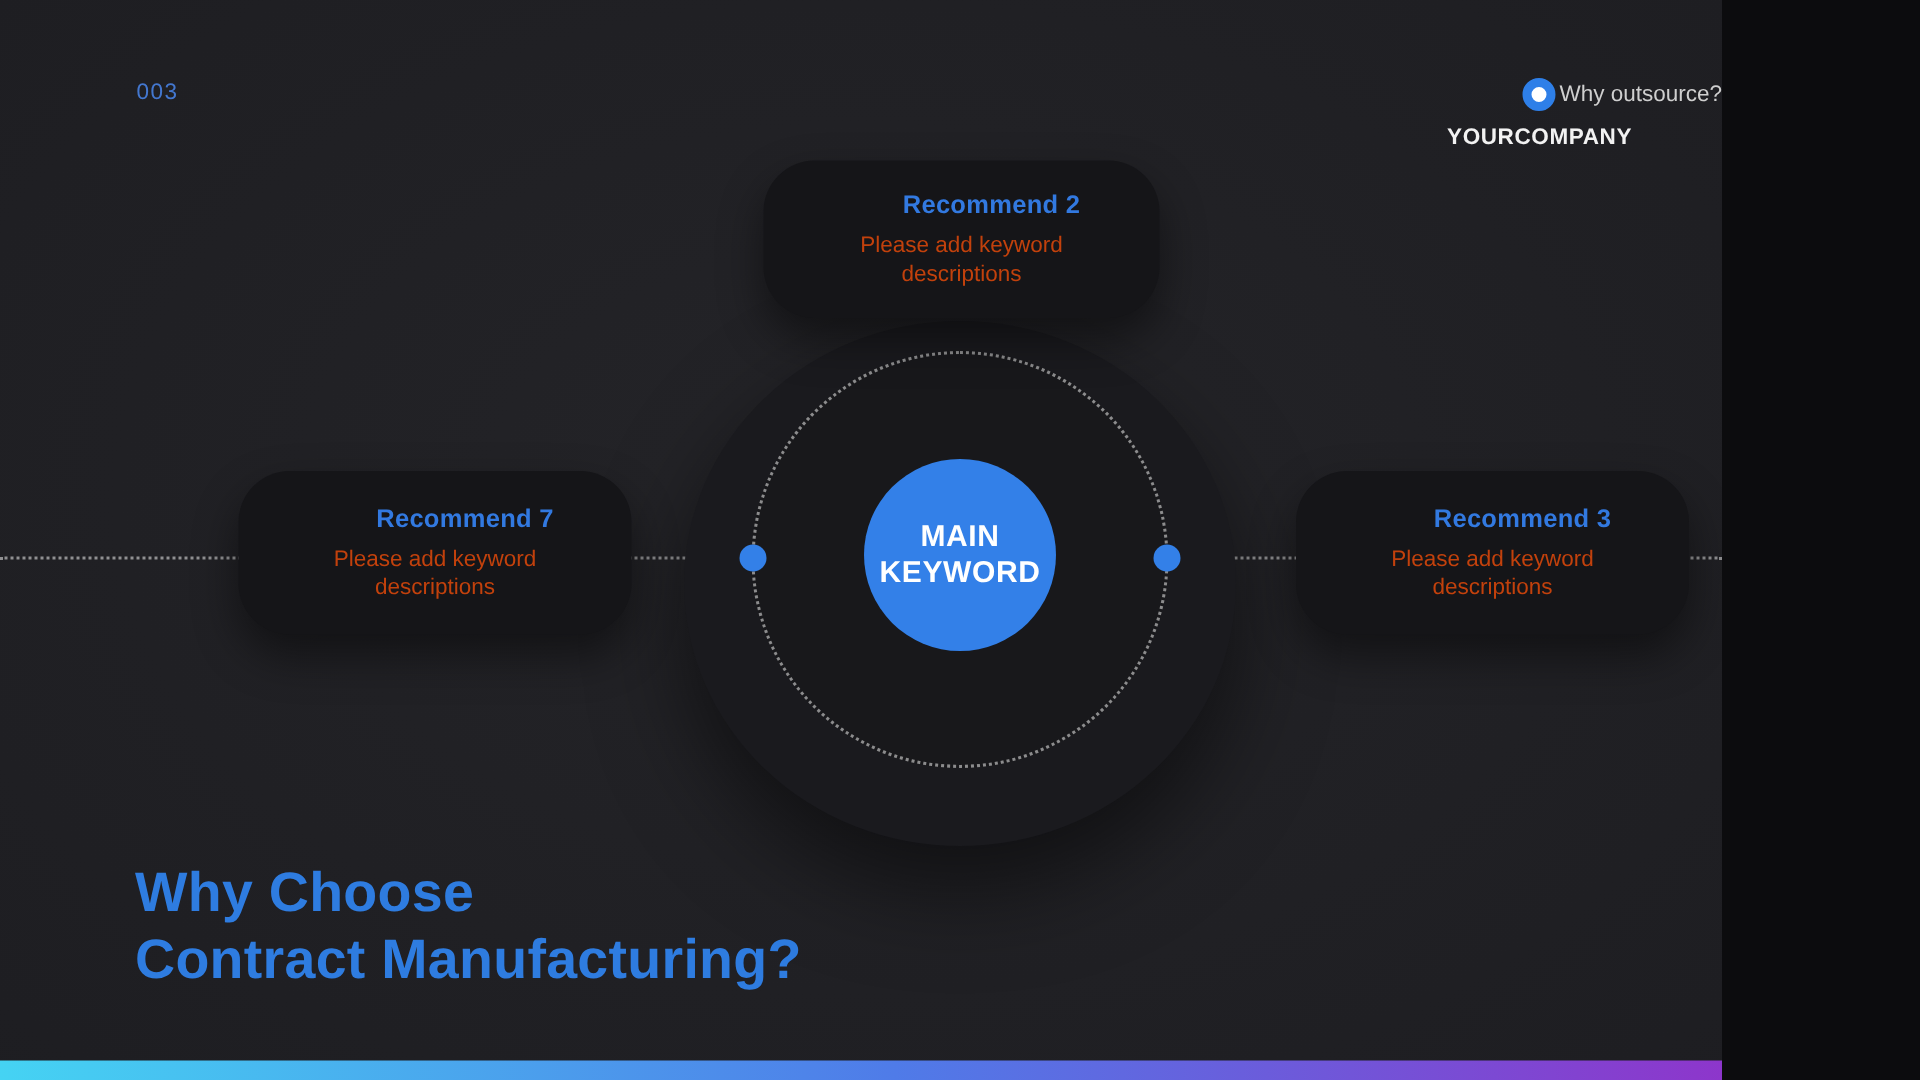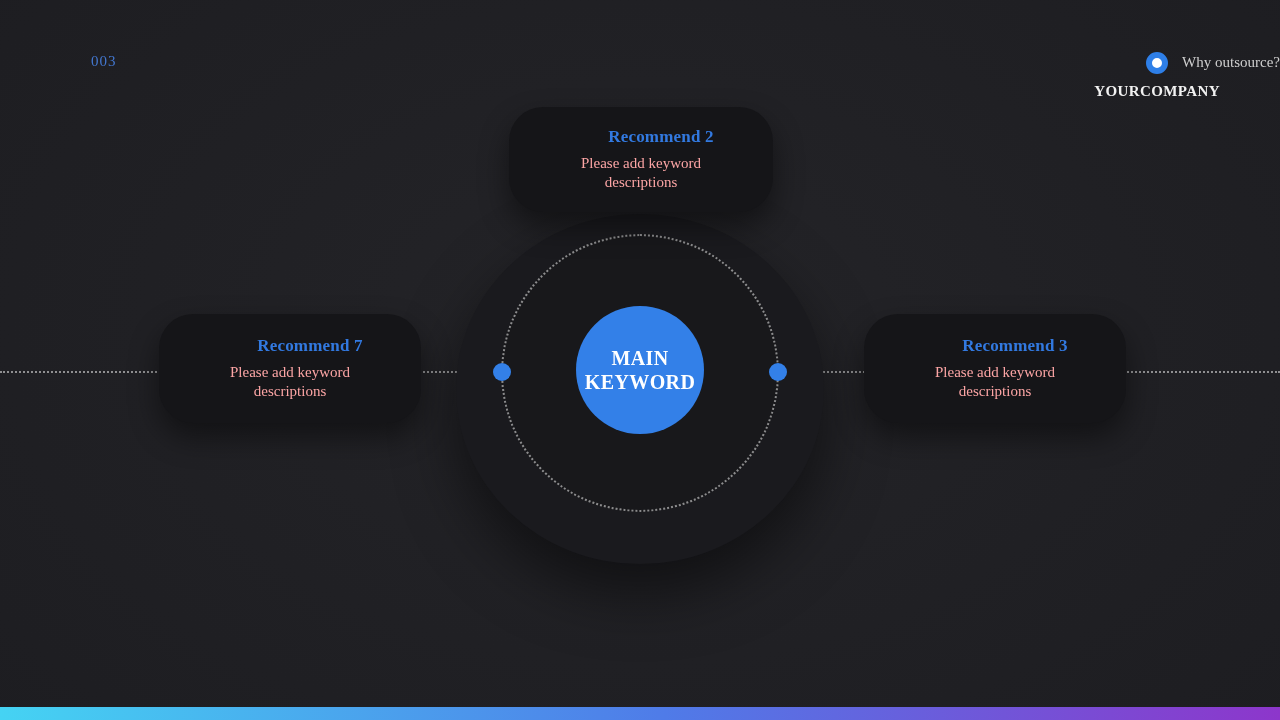--- a/index.html
+++ b/index.html
@@ -1,19 +1,19 @@
 <!DOCTYPE html>
 <html><head>
 <meta charset="utf-8">
 <style>
   html,body{margin:0;padding:0;background:#0c0c0e;}
   .slide{
-    position:relative;width:1280px;height:720px;overflow:hidden;
+    position:relative;width:1148px;height:720px;overflow:hidden;
     background:radial-gradient(ellipse 900px 600px at 50% 46%, #242428 0%, #202024 55%, #1d1d21 100%);
-    font-family:Liberation Serif, serif;
+    font-family:Liberation Sans, sans-serif;
   }
   
   .axis-line{
     position:absolute;left:0;right:0;top:371px;height:0;
     border-top:2px dotted rgba(255,255,255,0.5);z-index:0;
   }
   
   .outer-circle{
     position:absolute;left:456px;top:214px;width:368px;height:350px;border-radius:50%;
     background:#1a1a1e;box-shadow:0 28px 60px rgba(0,0,0,0.5);z-index:1;
@@ -38,21 +38,21 @@
   .card{
     position:absolute;background:#151518;border-radius:34px;z-index:2;
     box-shadow:0 14px 30px rgba(0,0,0,0.45);
     display:flex;flex-direction:column;align-items:center;justify-content:center;gap:7px;
     text-align:center;
   }
   .card.card-top{left:509px;top:107px;width:264px;height:105px;}
   .card.card-left{left:159px;top:314px;width:262px;height:109px;}
   .card.card-right{left:864px;top:314px;width:262px;height:109px;text-align:center;}
   .card-title{color:#3279e0;font-size:17px;font-weight:bold;letter-spacing:0.2px;padding-left:40px;}
-  .card-body{color:#fca5a5;font-size:15px;line-height:19px;width:190px;}
+  .card-body{color:#c2410c;font-size:15px;line-height:19px;width:190px;}
   
   .page-number{position:absolute;left:91px;top:53px;color:#4377cf;font-size:15px;letter-spacing:1px;}
   .header-note{position:absolute;left:0;right:0;top:54px;text-align:right;color:#cfcfcf;font-size:15px;}
   .brand{position:absolute;right:60px;top:52px;display:flex;align-items:center;gap:9px;flex-direction:column;}
   .logo-ring{width:10px;height:10px;border-radius:50%;background:#ffffff;border:6px solid #2e7fe8;}
   .brand-name{color:#f2f2f2;font-size:15px;font-weight:bold;letter-spacing:0.4px;}
   
   .eyebrow{position:absolute;left:90px;top:530px;color:#ededed;font-size:26px;font-weight:normal;letter-spacing:0.5px;}
   .footer-title{position:absolute;left:90px;top:572px;color:#2e7ce0;font-size:37px;font-weight:bold;line-height:45px;letter-spacing:0.2px;}
   .footer-desc{position:absolute;left:570px;top:616px;color:#d9d9d9;font-size:14.5px;line-height:21.5px;}
@@ -92,19 +92,21 @@
   <div class="card card-top">
     <div class="card-title">Recommend 2</div>
     <div class="card-body">Please add keyword descriptions</div>
   </div>
   <div class="card card-right">
     <div class="card-title">Recommend 3</div>
     <div class="card-body">Please add keyword descriptions</div>
   </div>
 
   <div class="footer-title">
+    <div>Why Choose</div>
+    <div>Contract Manufacturing?</div>
   </div>
   <div class="footer-desc">
   </div>
 
   <div class="bottom-bar"></div>
 
 </div>
 
 </body></html>

